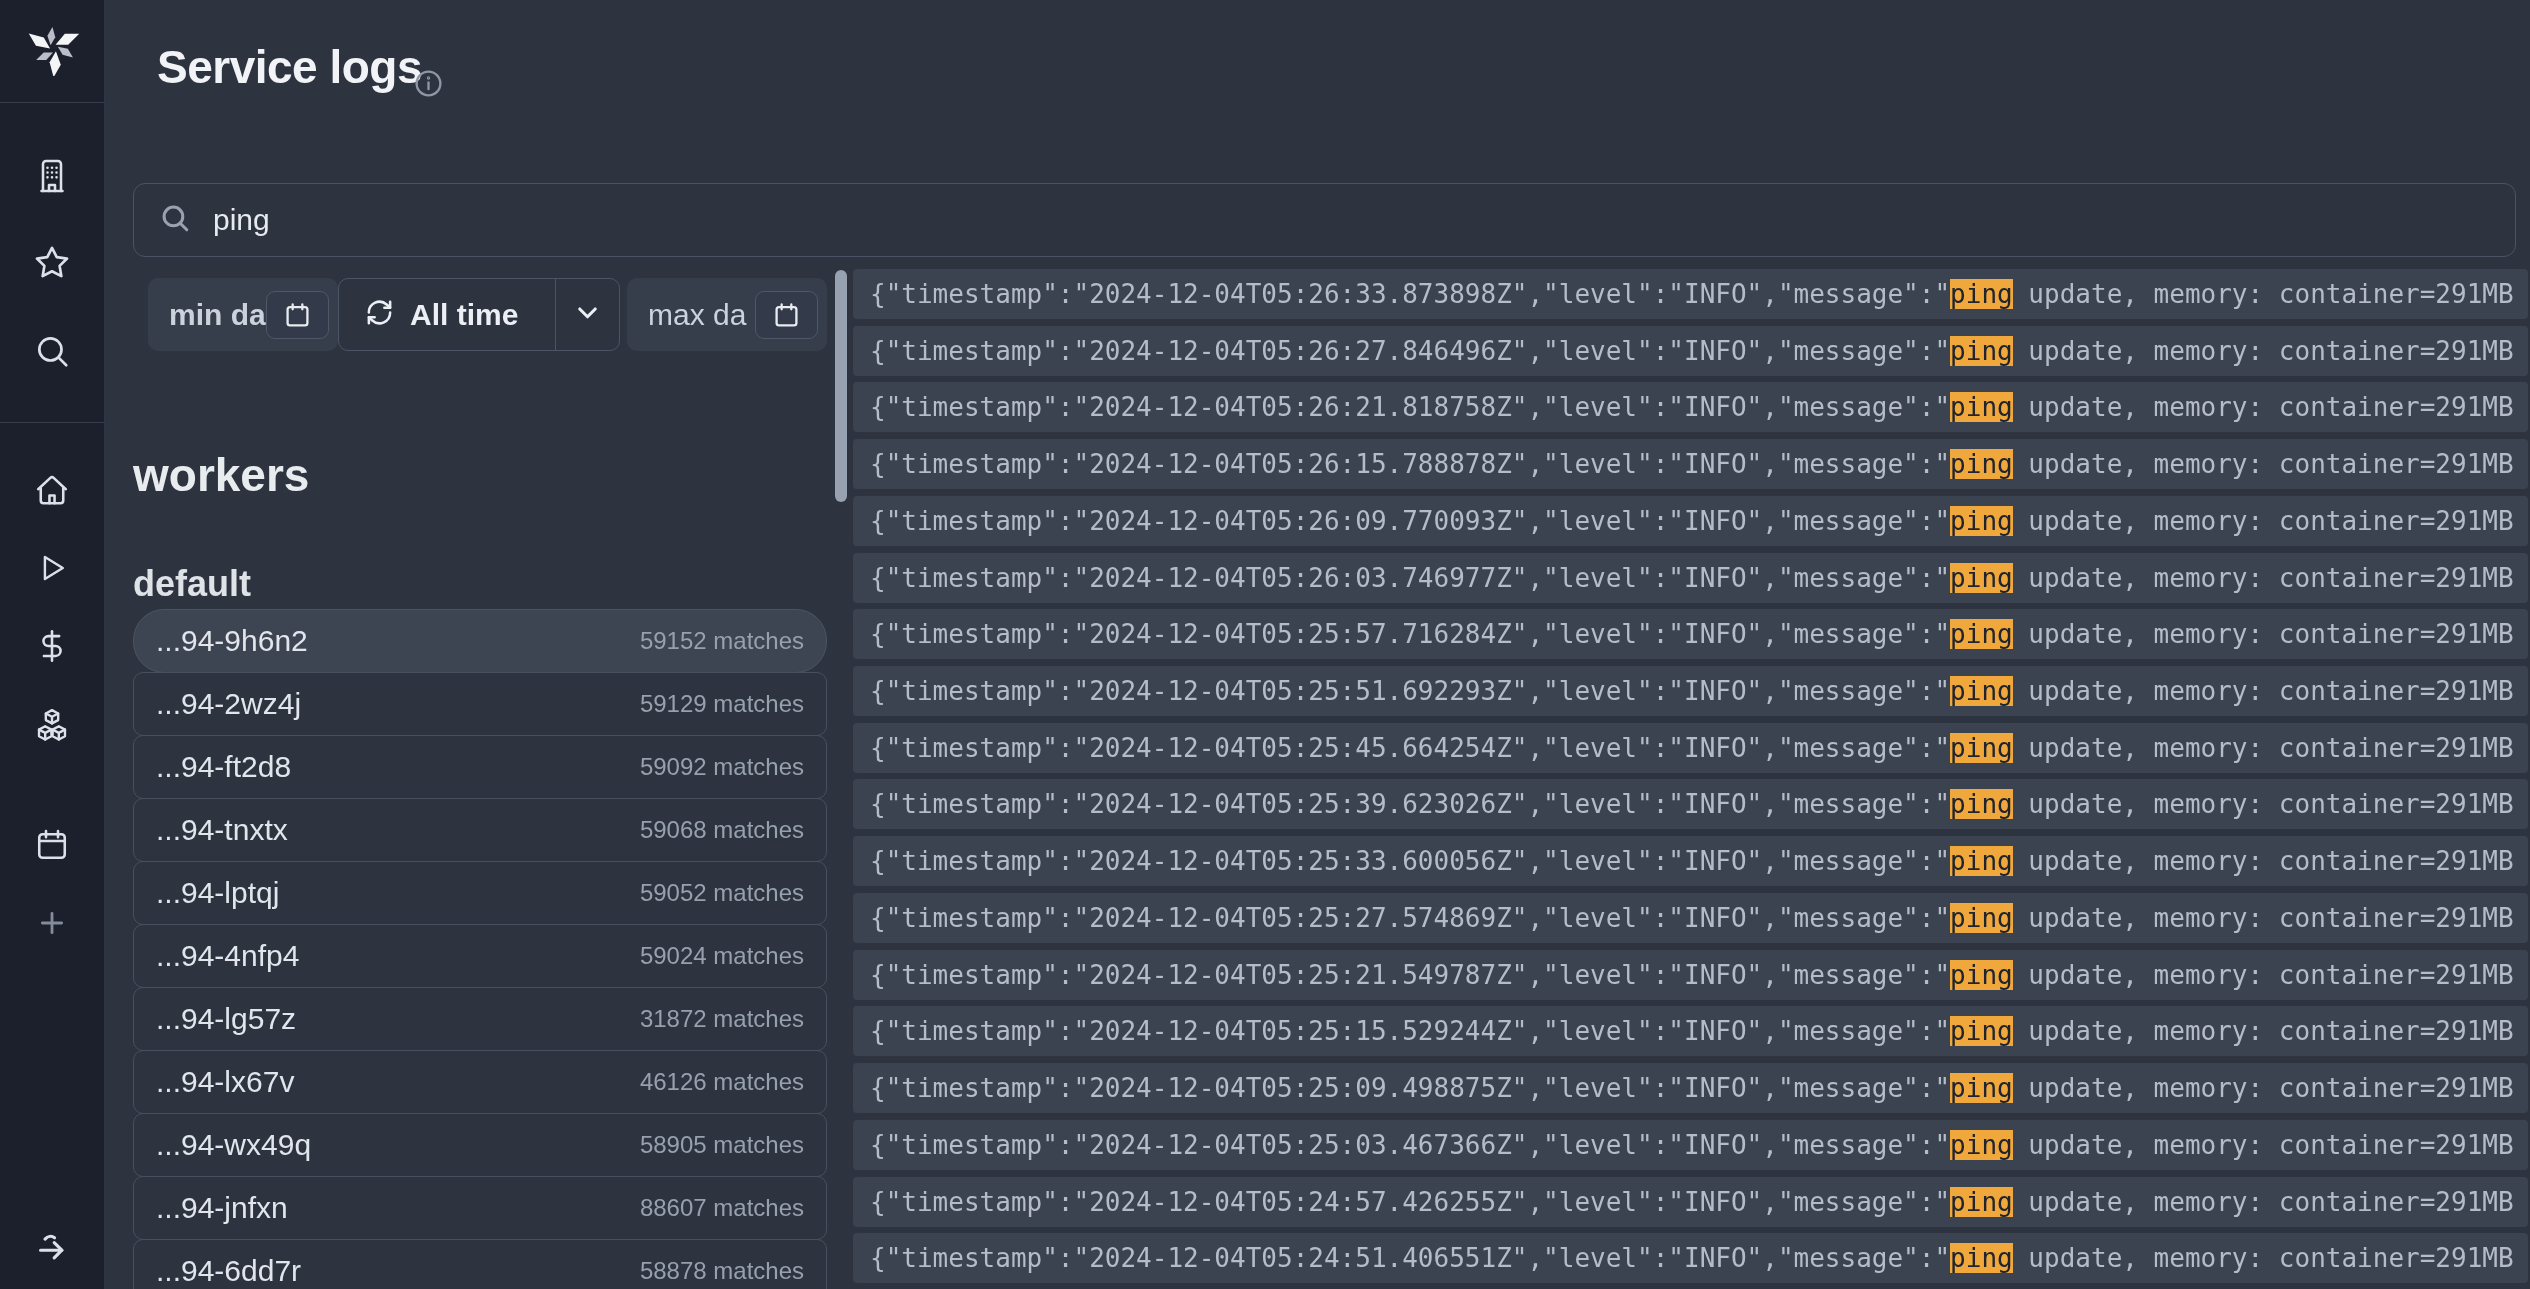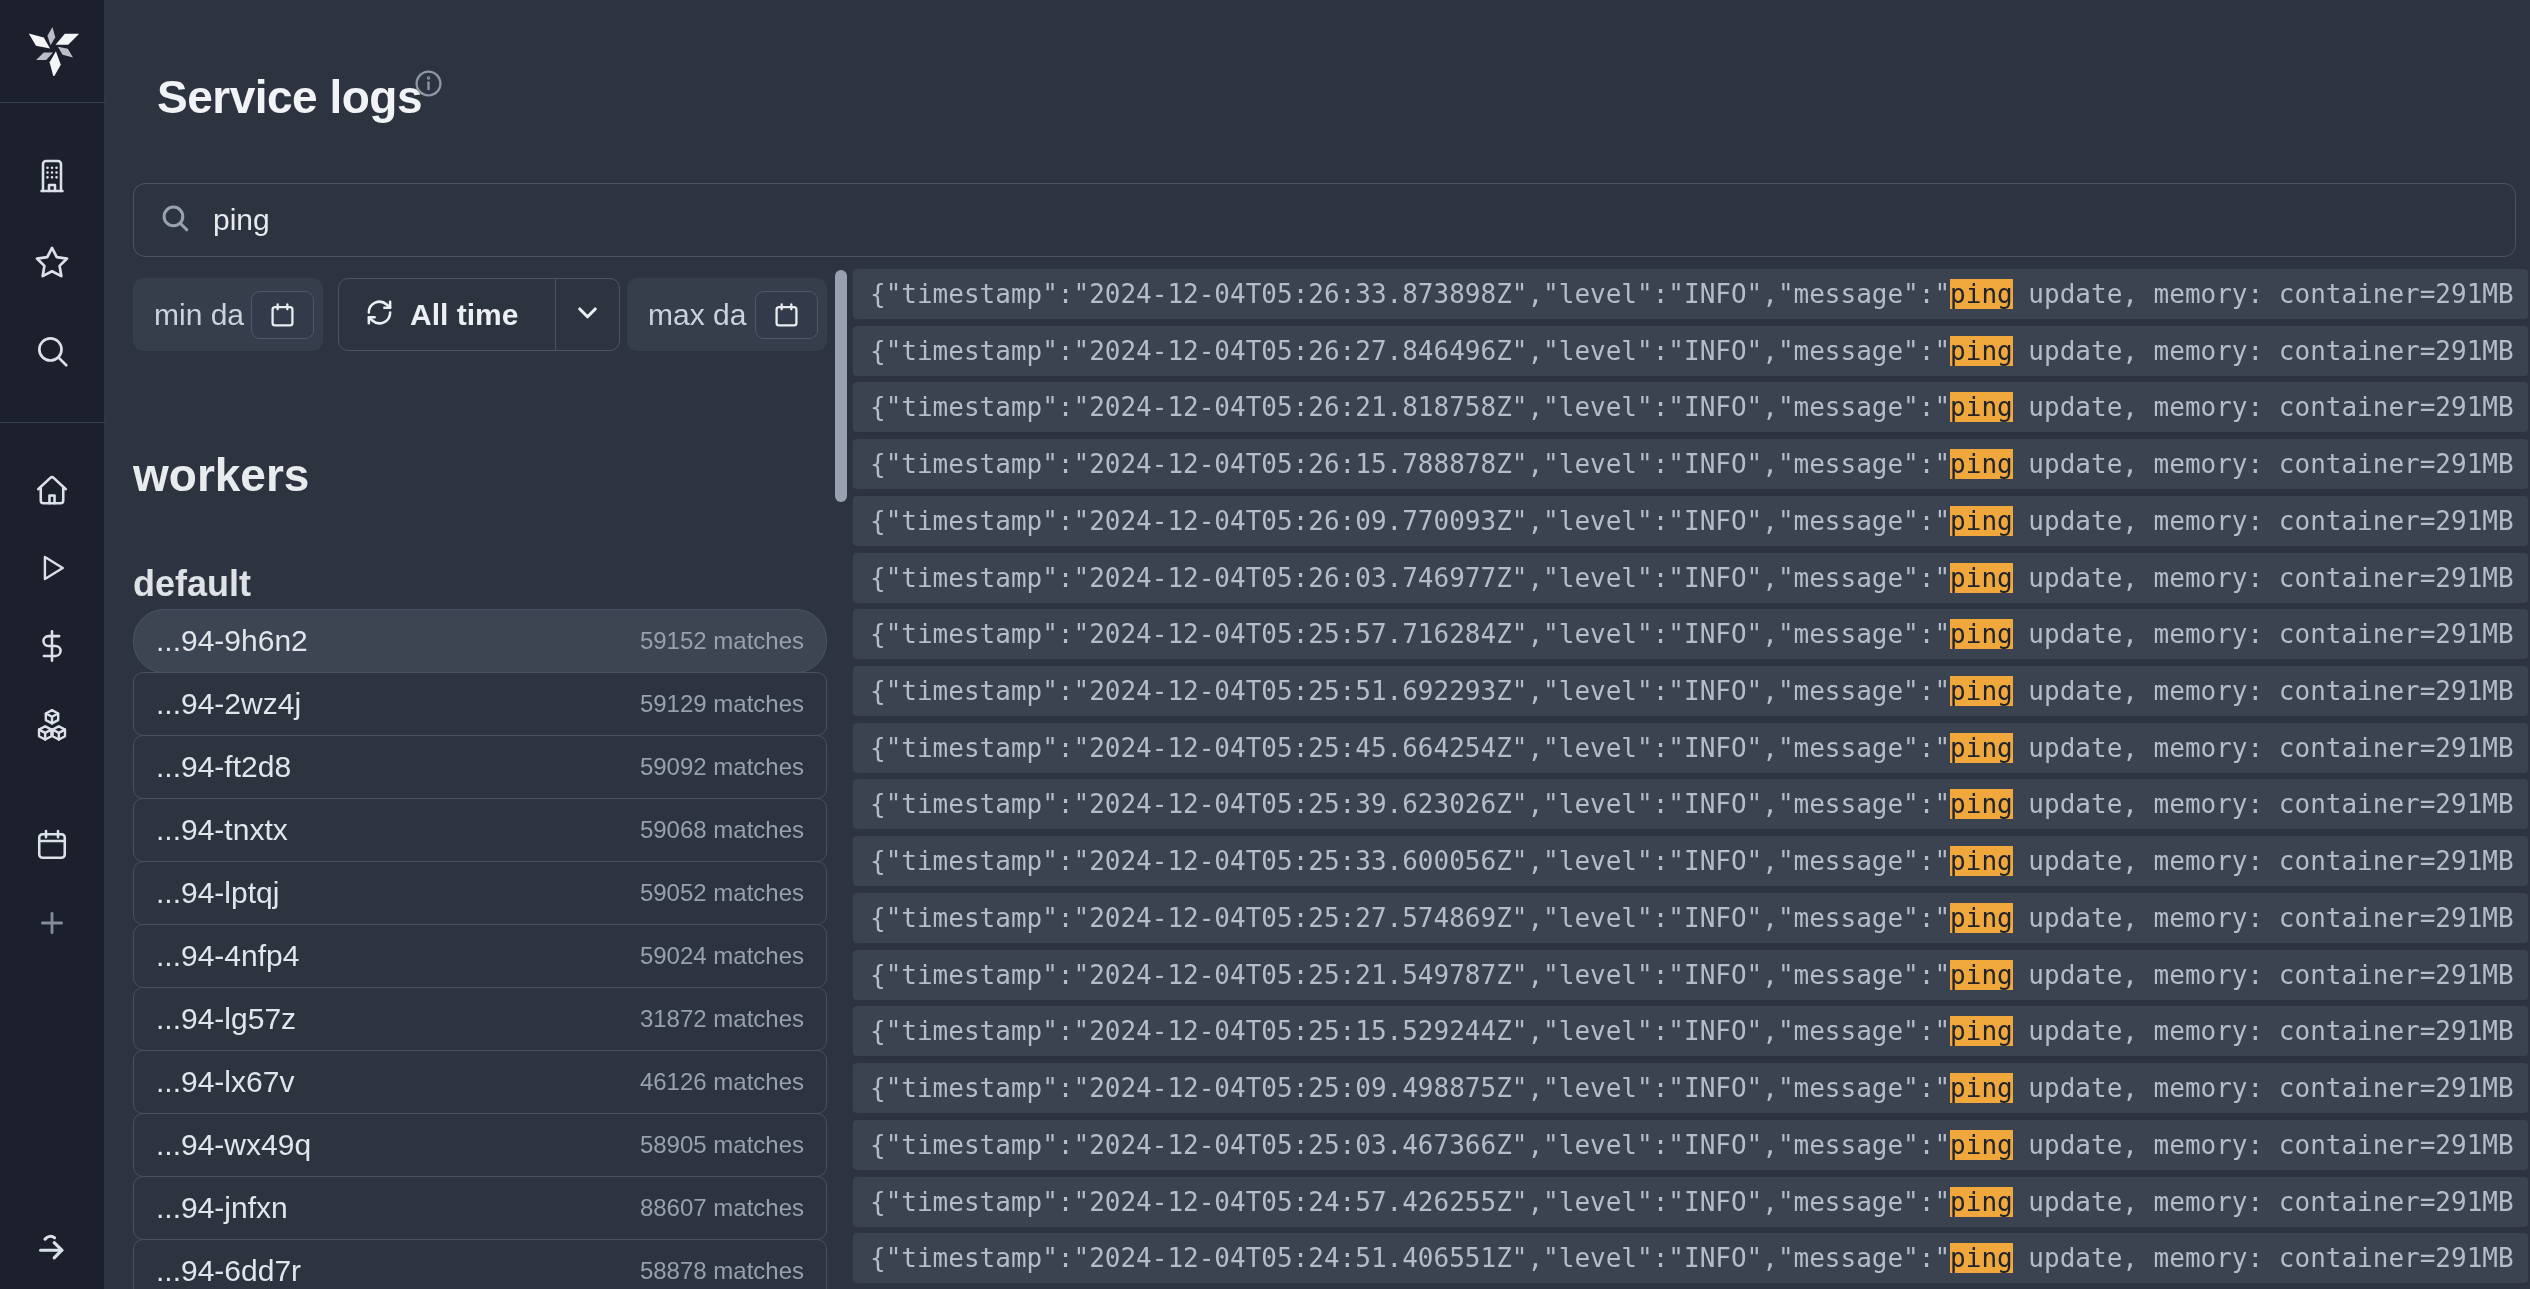--- a/index.html
+++ b/index.html
@@ -14,39 +14,39 @@
                 border-bottom:1px solid #343b49; display:flex; align-items:center; justify-content:center; }
   .side-divider { position:absolute; left:0; width:105px; border-top:1px solid #343b49; }
   .side-icon { position:absolute; left:50%; transform:translate(-50%,-50%); display:flex;
                align-items:center; justify-content:center; cursor:pointer; }
   .side-icon svg { stroke:#dce1e9; fill:none; stroke-width:1.7; stroke-linecap:round; stroke-linejoin:round; }
   .side-icon.dim svg { stroke:#848c9a; }
 
   
   .main { position:absolute; left:106px; top:0; width:2424px; height:1289px; }
 
-  .page-title { position:absolute; left:51px; top:70px; font-size:46px; font-weight:700;
+  .page-title { position:absolute; left:51px; top:40px; font-size:46px; font-weight:700;
                 color:#f1f3f6; letter-spacing:-0.5px; }
   .info-icon { position:absolute; left:307px; top:68px; }
   .info-icon svg { stroke:#8f97a5; fill:none; stroke-width:1.8; stroke-linecap:round; }
 
   .search-bar { position:absolute; left:27px; top:183px; width:2383px; height:74px;
                 border:1.5px solid #4a5464; border-radius:12px; display:flex; align-items:center;
                 padding-left:25px; background:transparent; }
   .search-bar svg { stroke:#99a2b0; fill:none; stroke-width:2.2; stroke-linecap:round; }
   .search-value { margin-left:21px; font-size:30px; color:#e7eaee; }
 
   
   .datebox { position:absolute; top:278px; height:73px; background:#363e4c; border-radius:10px;
              display:flex; align-items:center; overflow:hidden; }
   .datebox .ph { padding-left:21px; font-size:30px; color:#ccd2db; white-space:nowrap; }
   .cal-btn { position:absolute; top:13px; width:63px; height:48px; border:1.5px solid #4e5869;
              border-radius:9px; background:#333a49; display:flex; align-items:center; justify-content:center; }
   .cal-btn svg, .cal-icon svg { stroke:#e8ebf0; fill:none; stroke-width:1.9; stroke-linecap:round; stroke-linejoin:round; }
-  #minDate { left:27px;  width:190px; }
+  #minDate { left:42px;  width:190px;font-weight:bold; }
   #minDate .cal-btn { right:9px; }
   #maxDate { left:521px; width:200px; }
   #maxDate .cal-btn { right:9px; }
 
   .alltime-btn { position:absolute; left:232px; top:278px; width:282px; height:73px;
                  border:1.5px solid #4b5566; border-radius:10px; display:flex; align-items:stretch; }
   .alltime-main { display:flex; align-items:center; padding-left:26px; gap:16px; flex:1; }
   .alltime-main svg { stroke:#eceff3; fill:none; stroke-width:2.1; stroke-linecap:round; stroke-linejoin:round; }
   .alltime-label { font-size:30px; font-weight:700; color:#eceff3; }
   .alltime-sep { width:1.5px; background:#4b5566; }

